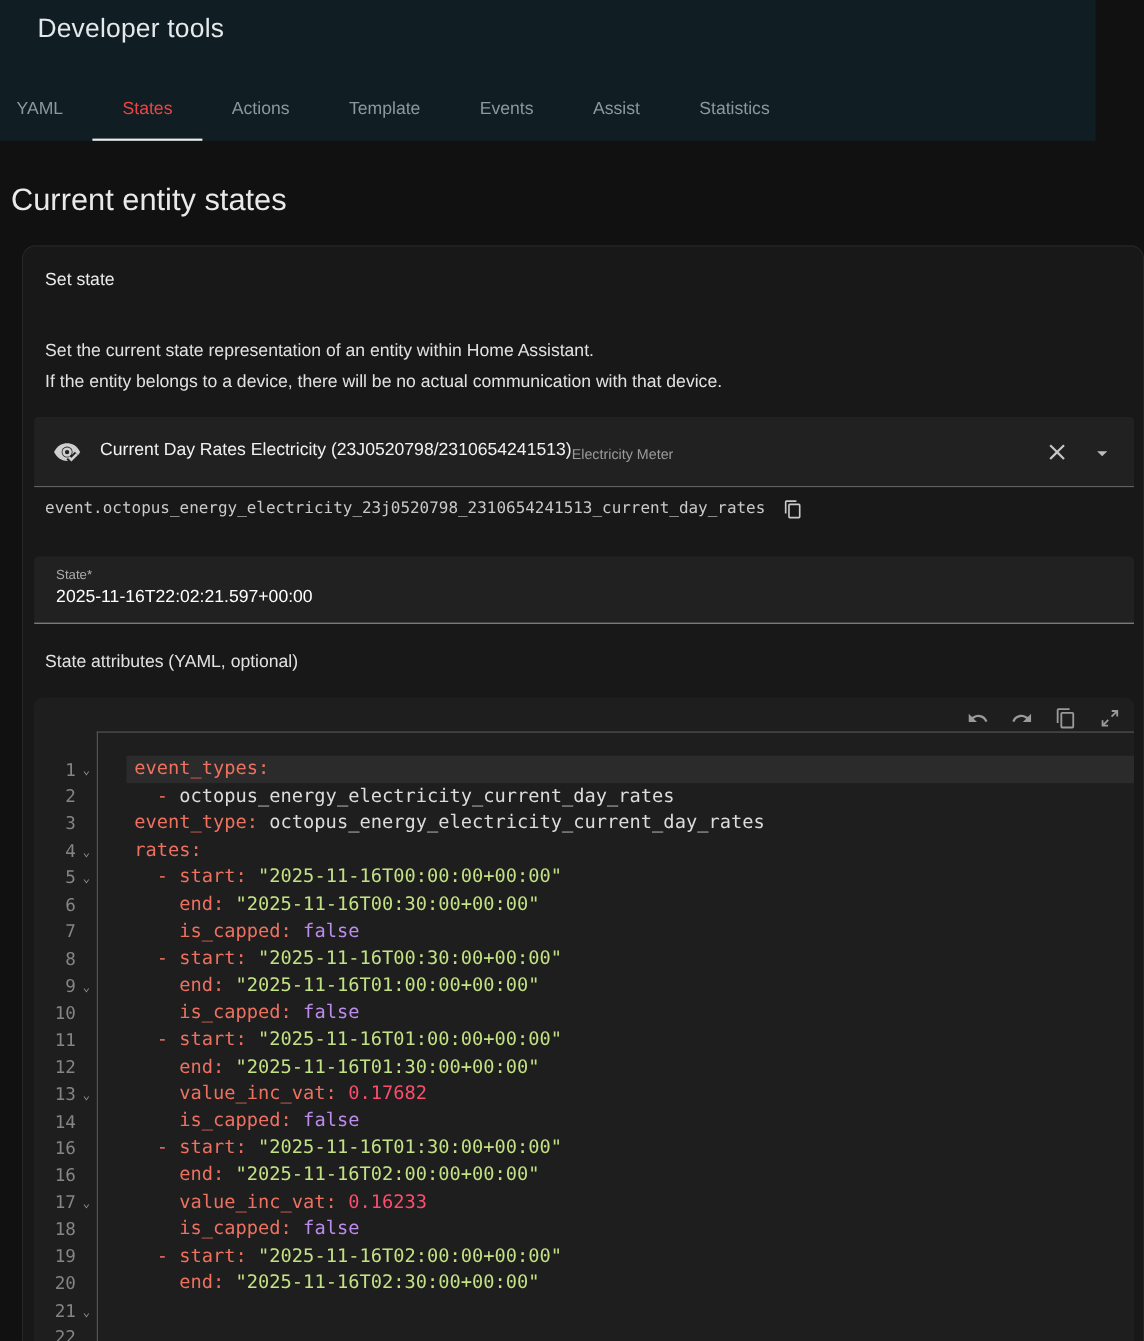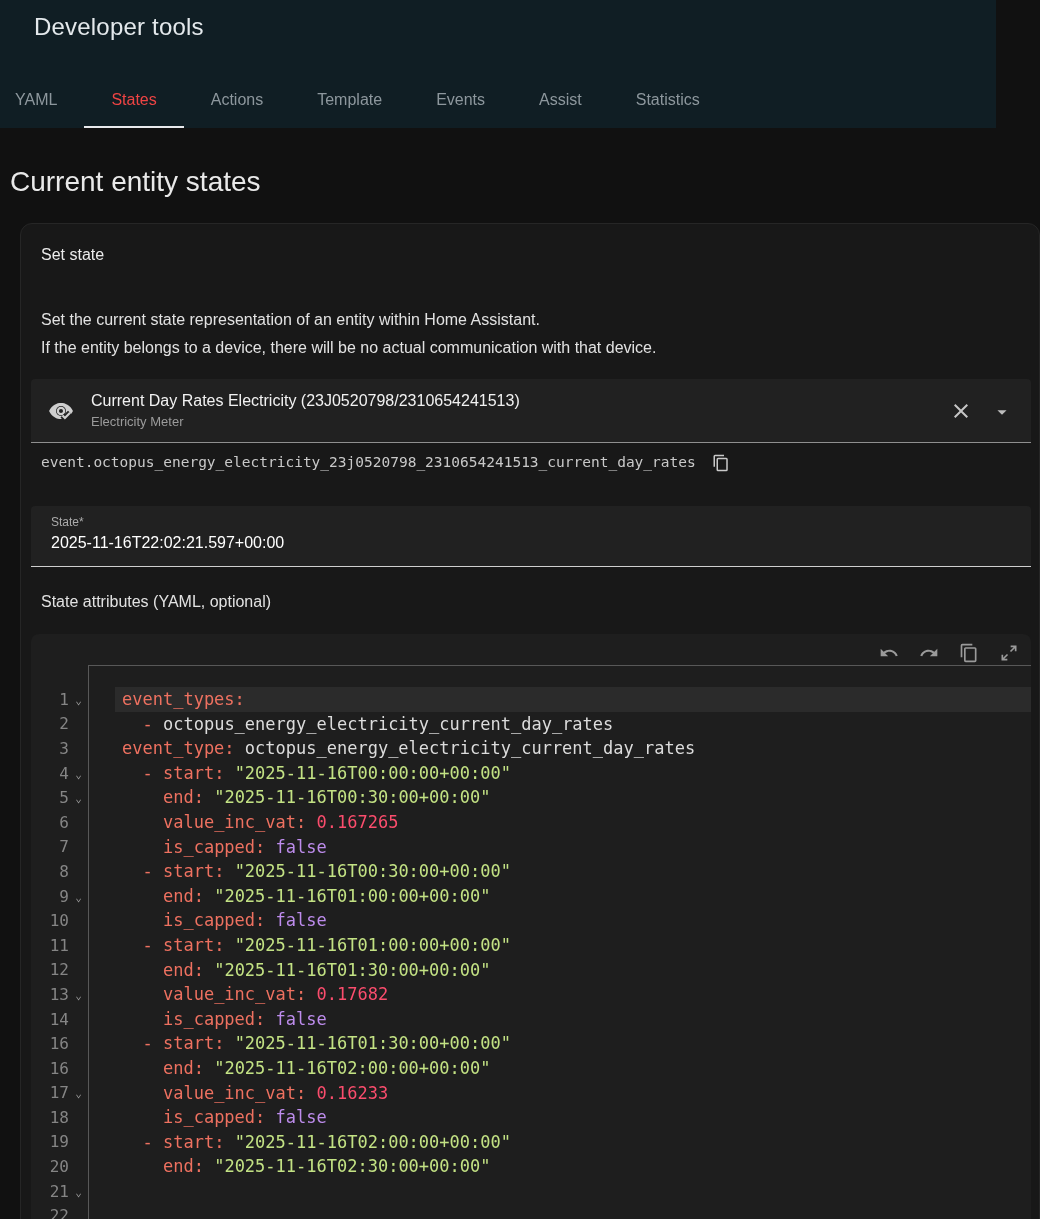--- a/index.html
+++ b/index.html
@@ -25,21 +25,21 @@
   
   .page-title{ position:absolute; left:10px; top:166px; font-size:28px; font-weight:400; color:#e9e9e9; }
   .card{ position:absolute; left:20px; top:223px; width:1020px; height:1080px; background:var(--card-bg);
          border:1px solid #262626; border-radius:12px; }
   .card-title{ position:absolute; left:20px; top:22px; font-size:16px; font-weight:500; color:#ececec; }
   .card-desc{ position:absolute; left:20px; top:82px; font-size:16px; line-height:28px; color:#e2e2e2; }
   
   .entity-picker{ position:absolute; left:10px; top:155px; width:1000px; height:64px; background:var(--field-bg);
                   border-radius:4px 4px 0 0; border-bottom:1px solid #8f8f8f; display:flex; align-items:center; }
   .picker-icon{ margin-left:17px; width:26px; height:26px; color:#cfcfcf; flex:none; }
-  .picker-texts{ margin-left:17px; display:flex; flex-direction:column; }
+  .picker-texts{ margin-left:17px; display:flex; flex-direction:row; }
   .picker-name{ font-size:16px; color:#f2f2f2; }
   .picker-secondary{ font-size:13px; color:#9b9b9b; margin-top:4px; }
   .picker-clear{ position:absolute; right:58px; top:20px; width:24px; height:24px; color:#c6c6c6; cursor:pointer; }
   .picker-caret{ position:absolute; right:18px; top:22px; width:22px; height:22px; color:#bdbdbd; cursor:pointer; }
   
   .entity-id-row{ position:absolute; left:20px; top:230px; display:flex; }
   .entity-id{ font-family:"DejaVu Sans Mono","Liberation Mono",monospace; font-size:14.5px; color:#c9c9c9; }
   .copy-icon{ width:18px; height:18px; margin-left:16px; color:#c9c9c9; cursor:pointer; }
   
   .state-field{ position:absolute; left:10px; top:282px; width:1000px; height:61px; background:var(--field-bg);
@@ -243,23 +243,23 @@
           </div>
           <div class="gutter-row">
             <span class="ln">22</span>
             <span class="fold"></span>
           </div>
         </div>
       <div class="ed-content">
           <div class="code-line active"><span class="tk-k">event_types:</span></div>
           <div class="code-line"><span class="tk-w">  </span><span class="tk-k">- </span><span class="tk-p">octopus_energy_electricity_current_day_rates</span></div>
           <div class="code-line"><span class="tk-k">event_type:</span><span class="tk-w"> </span><span class="tk-p">octopus_energy_electricity_current_day_rates</span></div>
+          <div class="code-line"><span class="tk-k">rates:</span></div>
           <div class="code-line"><span class="tk-w">  </span><span class="tk-k">- start:</span><span class="tk-w"> </span><span class="tk-s">"2025-11-16T00:00:00+00:00"</span></div>
           <div class="code-line"><span class="tk-w">    </span><span class="tk-k">end:</span><span class="tk-w"> </span><span class="tk-s">"2025-11-16T00:30:00+00:00"</span></div>
-          <div class="code-line"><span class="tk-w">    </span><span class="tk-k">value_inc_vat:</span><span class="tk-w"> </span><span class="tk-n">0.167265</span></div>
           <div class="code-line"><span class="tk-w">    </span><span class="tk-k">is_capped:</span><span class="tk-w"> </span><span class="tk-b">false</span></div>
           <div class="code-line"><span class="tk-w">  </span><span class="tk-k">- start:</span><span class="tk-w"> </span><span class="tk-s">"2025-11-16T00:30:00+00:00"</span></div>
           <div class="code-line"><span class="tk-w">    </span><span class="tk-k">end:</span><span class="tk-w"> </span><span class="tk-s">"2025-11-16T01:00:00+00:00"</span></div>
           <div class="code-line"><span class="tk-w">    </span><span class="tk-k">is_capped:</span><span class="tk-w"> </span><span class="tk-b">false</span></div>
           <div class="code-line"><span class="tk-w">  </span><span class="tk-k">- start:</span><span class="tk-w"> </span><span class="tk-s">"2025-11-16T01:00:00+00:00"</span></div>
           <div class="code-line"><span class="tk-w">    </span><span class="tk-k">end:</span><span class="tk-w"> </span><span class="tk-s">"2025-11-16T01:30:00+00:00"</span></div>
           <div class="code-line"><span class="tk-w">    </span><span class="tk-k">value_inc_vat:</span><span class="tk-w"> </span><span class="tk-n">0.17682</span></div>
           <div class="code-line"><span class="tk-w">    </span><span class="tk-k">is_capped:</span><span class="tk-w"> </span><span class="tk-b">false</span></div>
           <div class="code-line"><span class="tk-w">  </span><span class="tk-k">- start:</span><span class="tk-w"> </span><span class="tk-s">"2025-11-16T01:30:00+00:00"</span></div>
           <div class="code-line"><span class="tk-w">    </span><span class="tk-k">end:</span><span class="tk-w"> </span><span class="tk-s">"2025-11-16T02:00:00+00:00"</span></div>

